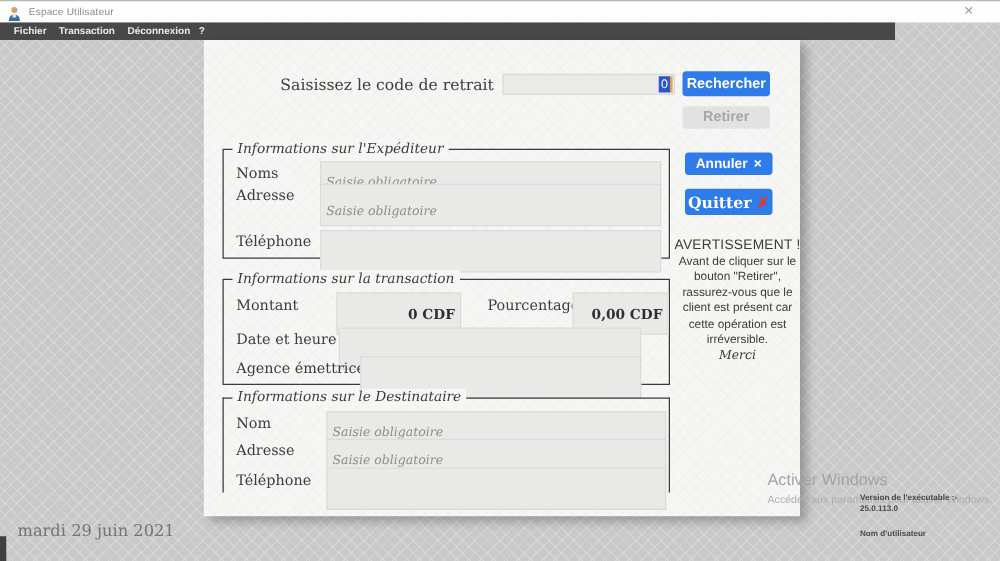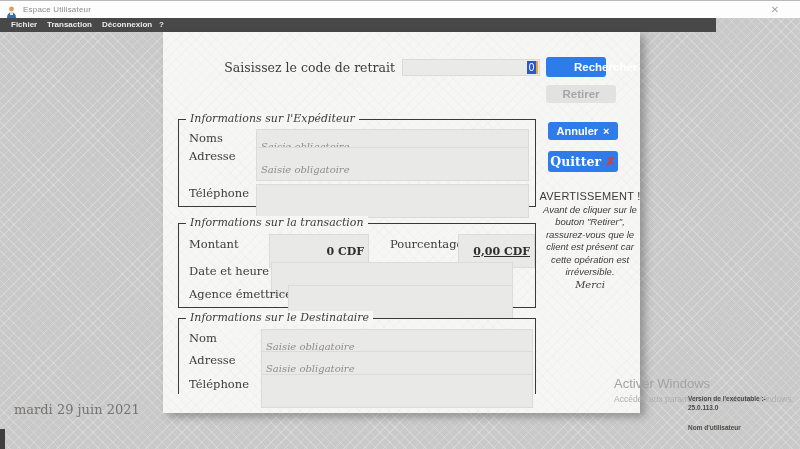--- a/index.html
+++ b/index.html
@@ -38,21 +38,21 @@
     font-family:"DejaVu Serif", serif; font-size:12.5px; color:#3c3c3c; }
   .code-input { position:absolute; left:239px; top:27px; width:138px; height:17px;
     background:#eaeae9; border:1px solid #dadad8; }
   .code-sel { position:absolute; right:3px; top:1px; width:9px; height:13px; background:#2b57c8;
     color:#fff; font-size:10px; line-height:13px; text-align:center; }
   .code-caret { position:absolute; right:1px; top:1px; width:2px; height:13px; background:#e8a33d; }
 
   .btn { position:absolute; text-align:center; border:none; border-radius:3px; cursor:pointer;
     font-family:"Liberation Sans", sans-serif; }
   .btn-blue { background:#2e7cea; color:#fff; font-weight:bold; }
-  .btn-rechercher { left:383px; top:25px; width:60px; height:20px; font-size:11.5px; line-height:20px;padding-left:28px; }
+  .btn-rechercher { left:383px; top:25px; width:70px; height:20px; font-size:11.5px; line-height:20px; }
   .btn-retirer { left:383px; top:53px; width:70px; height:18px; background:#e2e2e2; color:#a6a6a6;
     font-weight:bold; font-size:11.5px; line-height:18px; cursor:default; }
   .btn-annuler { left:385px; top:90px; width:70px; height:18px; font-size:11px; line-height:18px; }
   .btn-annuler .x { color:#fff; margin-left:5px; font-weight:bold; }
   .btn-quitter { left:385px; top:119px; width:70px; height:21px; font-size:12.5px; line-height:21px;
     font-family:"DejaVu Serif", serif; }
   .btn-quitter .x { color:#e03b2f; margin-left:4px; font-weight:bold; font-family:"Liberation Sans",sans-serif; }
 
   
   .gb { position:absolute; left:15px; width:358px; border:1px solid #3a3a3a; }
@@ -66,25 +66,25 @@
   .tf { position:absolute; background:#e9e9e8; border:1px solid #dbdbd9; font-family:"DejaVu Serif", serif;
     font-size:10px; color:#3c3c3c; padding:16px 4px; outline:none; }
   .tf::placeholder { font-style:italic; color:#8f8d88; opacity:1; font-family:"DejaVu Serif", serif; }
   textarea.tf { resize:none; }
   .val-field { display:flex; align-items:center; justify-content:flex-end;
     font-family:"DejaVu Serif", serif; font-weight:bold; font-size:11px; color:#2e2e2e; }
 
   
   .warning { position:absolute; left:375px; top:158px; width:104px; text-align:center; color:#3d3b38; }
   .warning-title { font-size:11px; font-weight:normal; letter-spacing:.2px; }
-  .warning-body { margin-top:2px; font-size:9.5px; line-height:12.4px;font-style:italic; }
+  .warning-body { margin-top:2px; font-size:9.5px; line-height:12.4px; }
   .warning-sign { margin-top:1px; font-size:10px; font-style:italic; font-family:"DejaVu Serif", serif; }
 
   
-  .date-label { position:absolute; left:14px; top:402px; font-family:"DejaVu Serif", serif;
+  .date-label { position:absolute; left:14px; top:418px; font-family:"DejaVu Serif", serif;
     font-size:13px; color:#767472; z-index:5; }
   .dark-sliver { position:absolute; left:0; top:429px; width:5px; height:20px; background:#3f3f3f; }
 
   .watermark { position:absolute; left:586px; top:376px; z-index:20; color:#a3a3a3;margin-left:28px; }
   .watermark .l1 { font-size:13px; }
   .watermark .l2 { font-size:8.5px; color:#aeaeae; margin-top:3px; white-space:nowrap; }
 
   .sysinfo { position:absolute; left:688px; z-index:30; font-size:6.5px; font-weight:bold;
     color:#4a4a48; white-space:nowrap; }
   .sysinfo.v1 { top:395px; }
@@ -133,21 +133,21 @@
       <textarea class="tf" style="left: 77px; top: 27px; width: 273px; height: 30px;" placeholder="Saisie obligatoire"></textarea>
       <span class="f-label" style="left:10px; top:66px;">Téléphone</span>
       <input class="tf" style="left: 77px; top: 64px; width: 273px; height: 16px;">
     </div>
 
     <div class="gb gb-trans">
       <span class="gb-title">Informations sur la transaction</span>
       <span class="f-label" style="left:10px; top:13px;">Montant</span>
       <div class="tf val-field" style="left:90px; top:10px; width:100px; height:18px;">0 CDF</div>
       <span class="f-label" style="left:211px; top:13px;">Pourcentage</span>
-      <div class="tf val-field" style="left:279px; top:10px; width:77px; height:18px;text-decoration:underline;">0,00 CDF</div>
+      <div class="tf val-field" style="left:279px; top:10px; width:77px; height:18px;">0,00 CDF</div>
       <span class="f-label" style="left:10px; top:40px;">Date et heure</span>
       <input class="tf" style="left: 92px; top: 38px; width: 242px; height: 15px;">
       <span class="f-label" style="left:10px; top:63px;">Agence émettrice</span>
       <input class="tf" style="left: 109px; top: 61px; width: 225px; height: 15px;">
     </div>
 
     <div class="gb gb-dest">
       <span class="gb-title">Informations sur le Destinataire</span>
       <span class="f-label" style="left:10px; top:12px;">Nom</span>
       <input class="tf" style="left: 82px; top: 10px; width: 272px; height: 15px;" placeholder="Saisie obligatoire">

